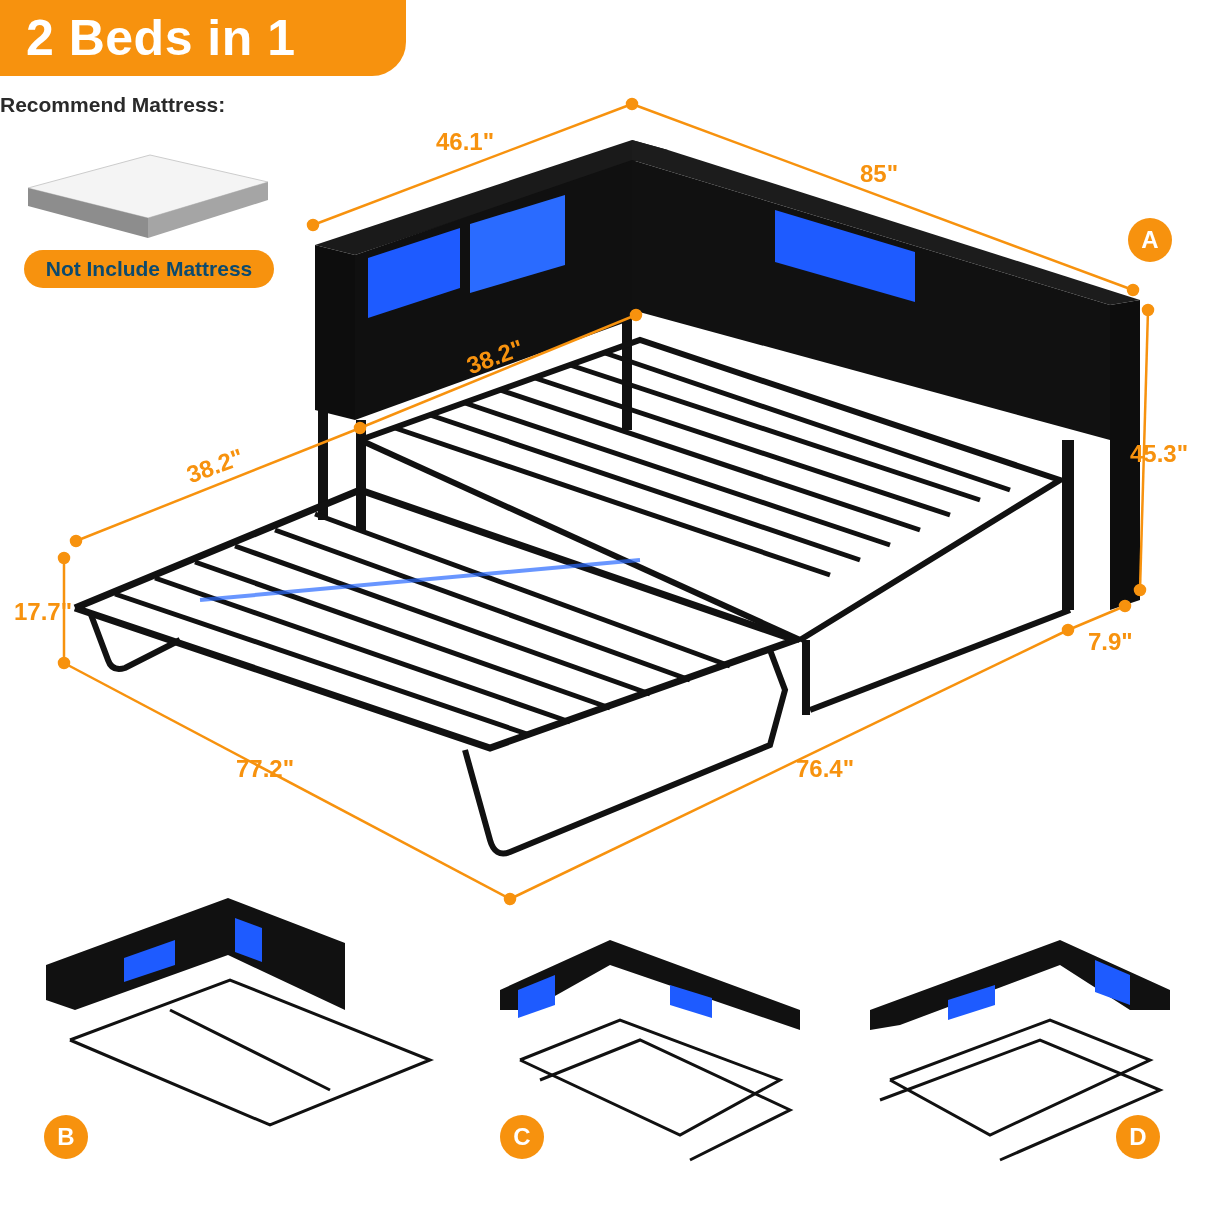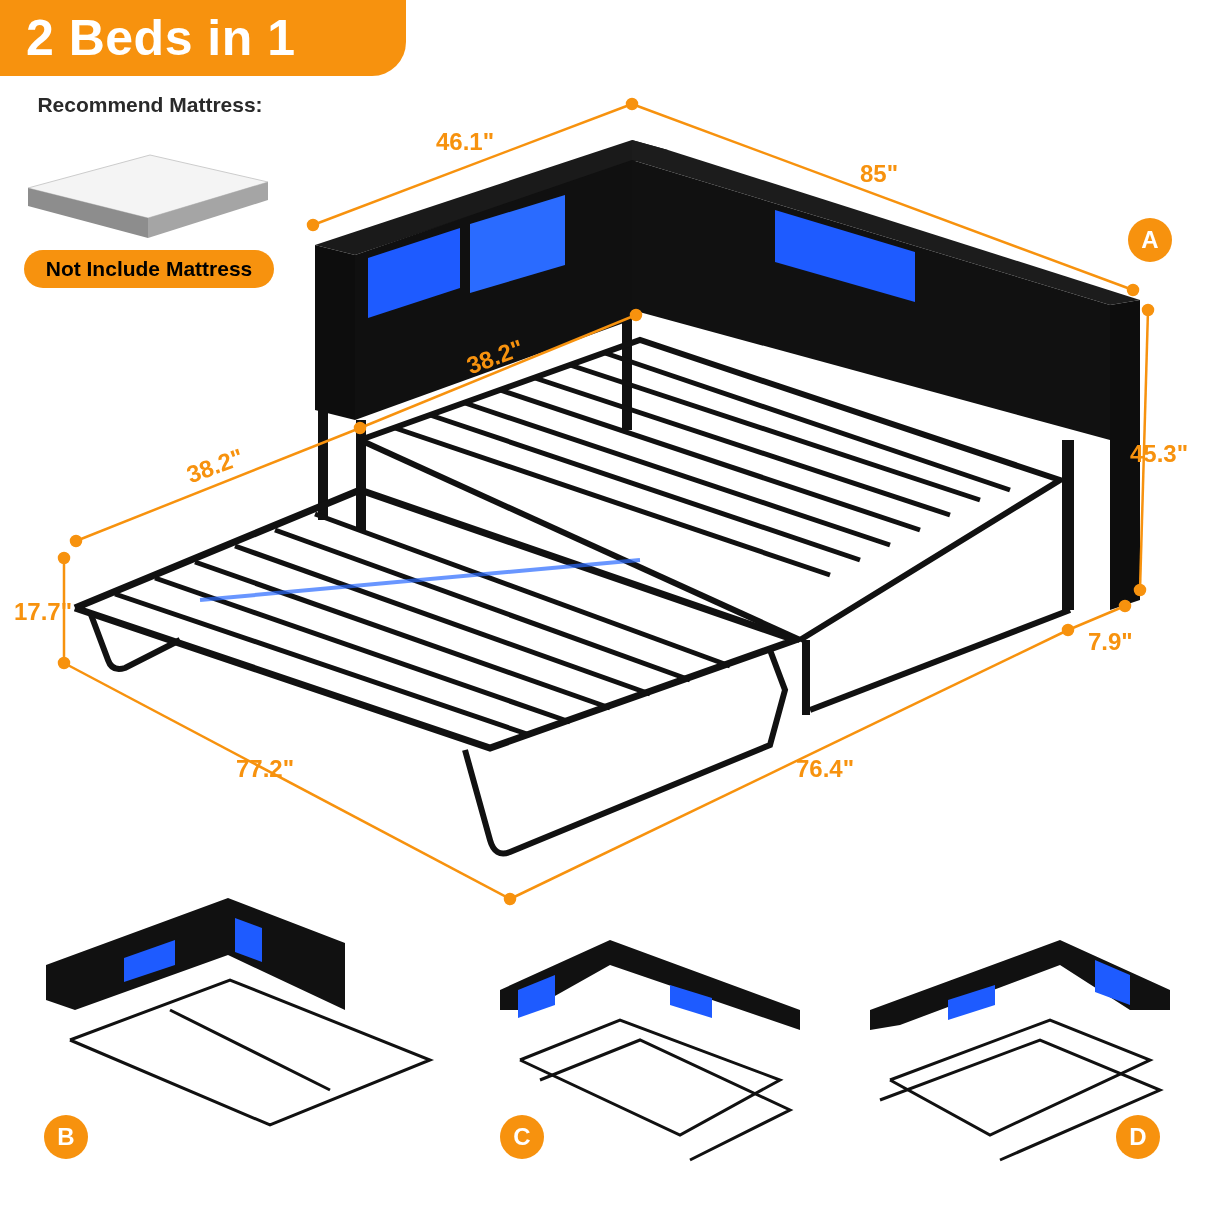--- a/index.html
+++ b/index.html
@@ -1,20 +1,20 @@
 <!DOCTYPE html>
 <html><head>
 <meta charset="utf-8">
 <style>
   html,body{margin:0;padding:0;background:#ffffff;}
   body{width:1214px;height:1214px;position:relative;overflow:hidden;font-family:"Liberation Sans","DejaVu Sans",sans-serif;}
   .banner{position:absolute;left:0;top:0;width:406px;height:76px;background:#F7920E;border-bottom-right-radius:34px;}
   .banner-text{position:absolute;left:26px;top:6px;font-size:50px;font-weight:bold;color:#fff;letter-spacing:0.5px;line-height:64px;}
-  .rec{position:absolute;left:0;top:90px;width:300px;text-align:center;font-size:21px;font-weight:bold;color:#2a2a2a;line-height:29px;}
-  .pill{position:absolute;left:24px;top:250px;width:250px;height:38px;background:#F7920E;border-radius:19px;color:#000000;font-size:21px;font-weight:bold;text-align:center;line-height:38px;}
+  .rec{position:absolute;left:0;top:90px;width:300px;font-size:21px;font-weight:bold;color:#2a2a2a;line-height:29px;}
+  .pill{position:absolute;left:24px;top:250px;width:250px;height:38px;background:#F7920E;border-radius:19px;color:#0c4a6e;font-size:21px;font-weight:bold;text-align:center;line-height:38px;}
   .dim{position:absolute;font-size:24px;font-weight:bold;color:#F7920E;white-space:nowrap;}
   .badge{position:absolute;width:44px;height:44px;border-radius:50%;background:#F7920E;color:#fff;font-size:24px;font-weight:bold;text-align:center;line-height:44px;}
   svg.art{position:absolute;left:0;top:0;}
 </style>
 </head>
 <body>
 
 <svg class="art" width="1214" height="1214" viewBox="0 0 1214 1214">
 
   <g>

